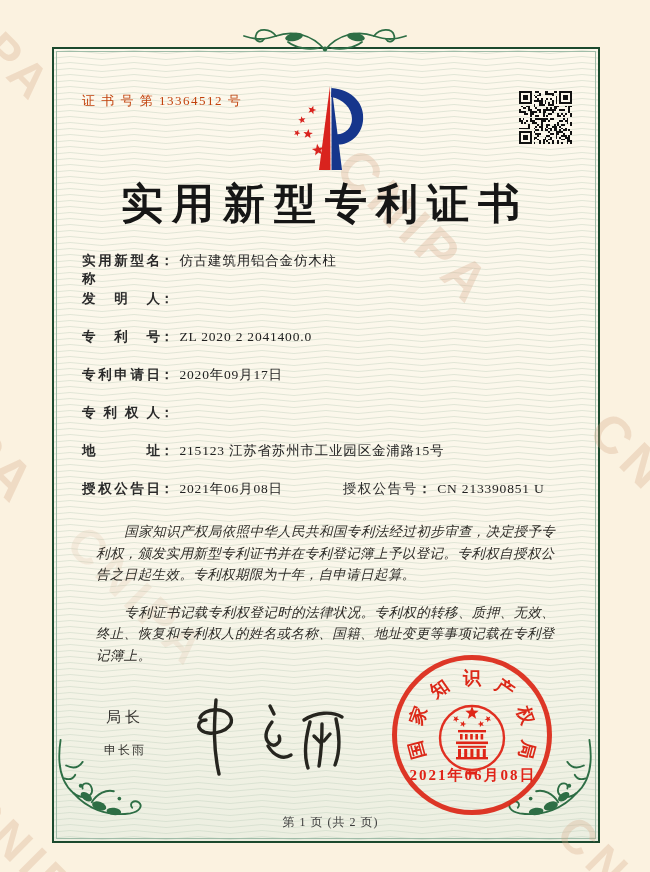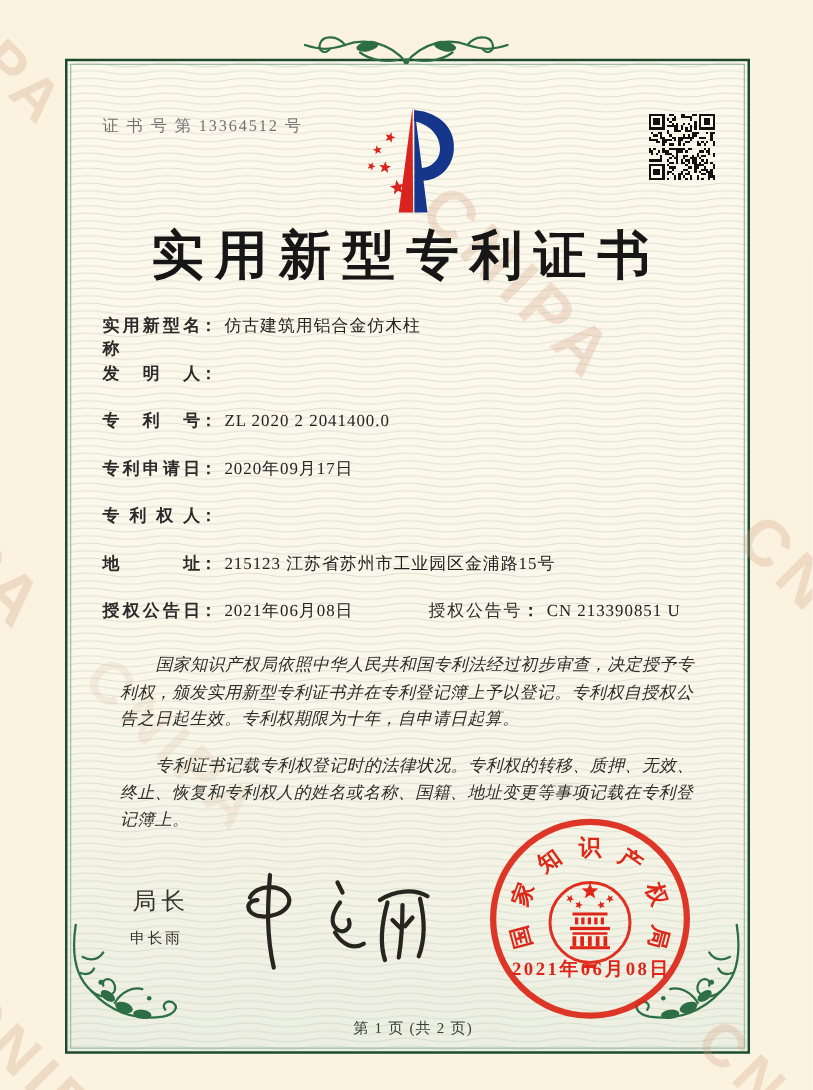--- a/index.html
+++ b/index.html
@@ -31,21 +31,21 @@
   }
   .frame-inner{position:absolute;inset:2px;border:1px solid #9fbca8;}
   .waves{position:absolute;inset:0;width:100%;height:100%;}
   
   .orn-top{position:absolute;left:228px;top:20px;width:194px;height:42px;z-index:2;}
   .orn-bl{position:absolute;left:55px;top:738px;width:92px;height:101px;z-index:2;}
   .orn-br{position:absolute;left:503px;top:738px;width:92px;height:101px;z-index:2;transform:scaleX(-1);}
   
   .cert-no{
     position:absolute;left:82px;top:92px;z-index:2;
-    font-size:13px;letter-spacing:1.5px;color:#737373;
+    font-size:13px;letter-spacing:1.5px;color:#c2410c;
   }
   .logo{position:absolute;left:290px;top:84px;width:84px;height:88px;z-index:2;}
   .qr{position:absolute;left:519px;top:91px;width:53px;height:53px;z-index:2;}
   .title{
     position:absolute;left:0;right:0;top:176px;z-index:2;
     text-align:center;font-size:42px;font-weight:700;
     letter-spacing:9px;color:#161616;
   }
   
   .fields{position:absolute;left:82px;top:252px;width:492px;z-index:2;font-size:13.5px;color:#222;}
@@ -60,21 +60,21 @@
   .flabel2{font-weight:400;letter-spacing:1.5px;color:#2a2a2a;}
   
   .paras{
     position:absolute;left:80px;top:505px;width:492px;z-index:2;
     font-size:13.5px;line-height:21.6px;color:#2e2c28;
     font-style:italic;letter-spacing:0.4px;
   }
   .paras p{margin:16px;text-indent:2.1em;word-break:break-all;}
   
   .sig-title{position:absolute;left:106px;top:708px;z-index:2;
-    font-family:"Liberation Sans",sans-serif;font-size:19px;letter-spacing:4px;color:#33322e;}
+    font-family:"Liberation Sans",sans-serif;font-size:15px;letter-spacing:4px;color:#33322e;}
   .sig-name{position:absolute;left:104px;top:742px;z-index:2;
     font-family:"Liberation Sans",sans-serif;font-size:12px;letter-spacing:2px;color:#33322e;}
   .sig-hand{position:absolute;left:186px;top:692px;width:165px;height:88px;z-index:2;}
   
   .seal{position:absolute;left:392px;top:655px;width:160px;height:160px;z-index:3;}
   .seal-ring{position:absolute;inset:0;border:5px solid #dc2818;border-radius:50%;opacity:0.93;}
   .seal-ch{
     position:absolute;left:70px;top:70px;width:20px;height:20px;
     line-height:20px;text-align:center;
     font-size:18px;font-weight:700;color:#dc2818;

